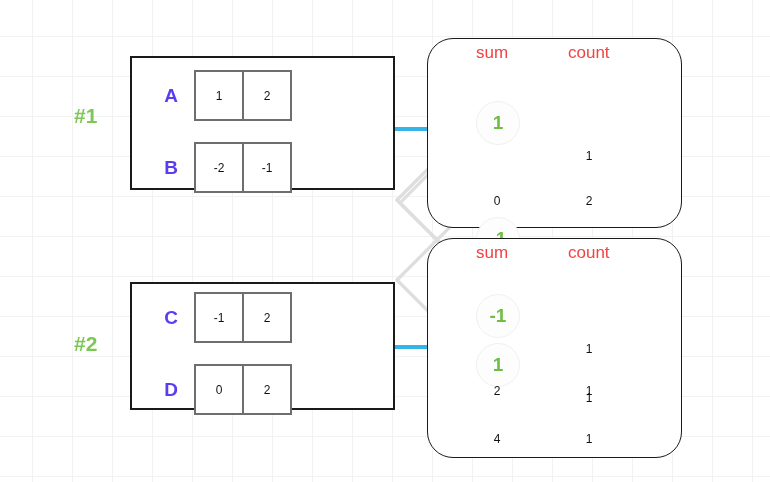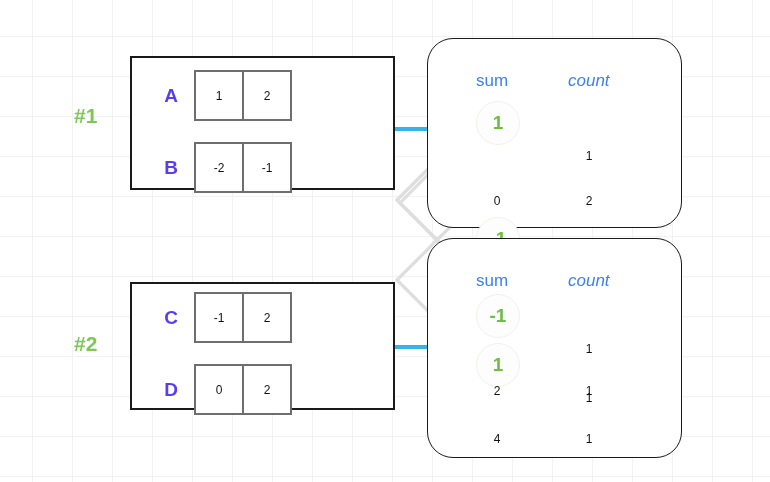--- a/index.html
+++ b/index.html
@@ -102,27 +102,27 @@
     background: #ffffff;
     border: 1.6px solid #1a1a1a;
     border-radius: 26px;
     box-sizing: border-box;
   }
   #agg-card-1 { left: 427px; top: 38px;  width: 255px; height: 190px; }
   #agg-card-2 { left: 427px; top: 238px; width: 255px; height: 220px; }
 
   .agg-header {
     position: absolute;
-    top: 32px;
+    top: 4px;
     font-size: 17px;
-    color: #3b82f6;
+    color: #ef4444;
     font-weight: normal;
   }
   .hdr-sum   { left: 48px;  }
-  .hdr-count { left: 140px; font-style: italic; }
+  .hdr-count { left: 140px; }
 
   .agg-value {
     position: absolute;
     font-size: 12px;
     color: #111111;
     width: 46px;
     text-align: center;
   }
   .agg-value.sum-col   { left: 46px;  }
   .agg-value.count-col { left: 138px; }

